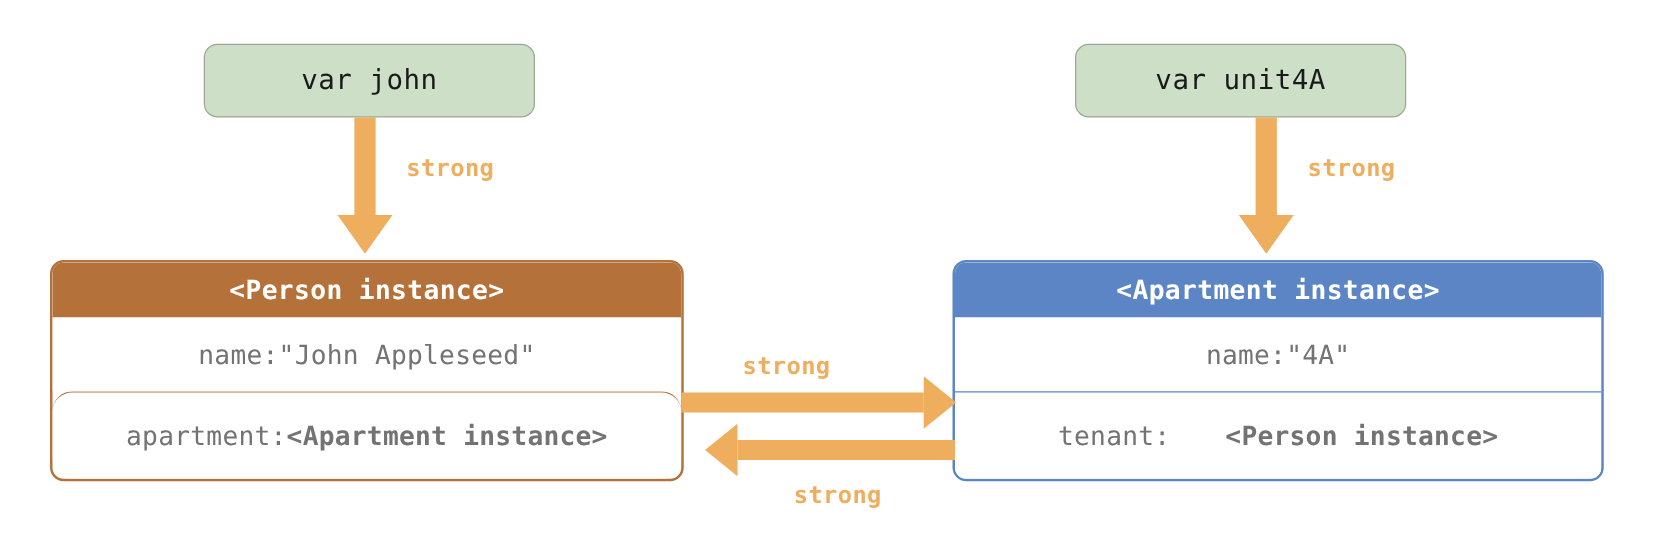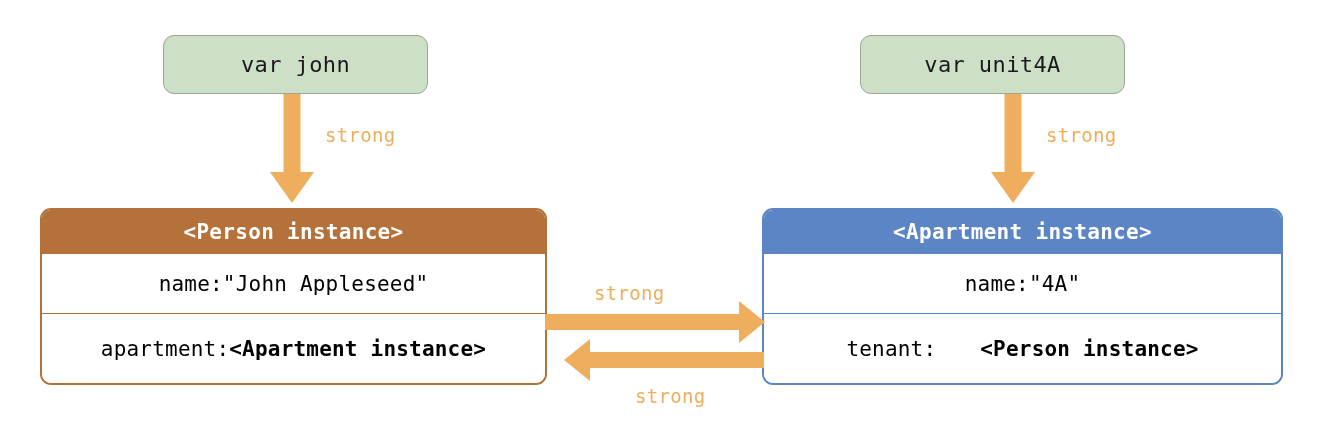--- a/index.html
+++ b/index.html
@@ -58,30 +58,30 @@
   }
   .person .inst-header    { background: #b5713a; }
   .apartment .inst-header { background: #5b85c4; }
 
   .inst-row {
     display: flex;
     align-items: center;
     justify-content: center;
     font-family: "DejaVu Sans Mono", monospace;
     font-size: 21px;
-    color: #000000;
+    color: #737373;
     background: #ffffff;
     letter-spacing: 0.2px;
     text-align: center;
     padding: 4px 10px;
     box-sizing: border-box;
   }
   .inst-row.r1 { height: 59px; }
   .inst-row.r2 { height: 70px; }
-  .person .inst-row.r2    { border-top: 1.5px solid #b5713a; }
+  .person .inst-row.r2    { border-top: 1.5px solid #b5713a; border-radius: 16px; }
   .apartment .inst-row.r2 { border-top: 1.5px solid #5b85c4; gap: 44px; }
 
   .inst-row b { font-weight: bold; }
 
   
   .arrow-v {
     position: absolute;
   }
   .arrow-v .shaft {
     position: absolute;
@@ -123,21 +123,21 @@
   .arrow-h.right .shaft { left: 0; right: 26px; }
   .arrow-h.right .head  { right: 0; border-left: 26px solid #eeae5e; }
   .arrow-h.left  .shaft { right: 0; left: 26px; }
   .arrow-h.left  .head  { left: 0; border-right: 26px solid #eeae5e; }
 
   
   .edge-label {
     position: absolute;
     font-family: "DejaVu Sans Mono", monospace;
     font-size: 19px;
-    font-weight: normal;
+    font-weight: bold;
     color: #eeae5e;
     white-space: nowrap;
     letter-spacing: 0.3px;
   }
 </style>
 </head>
 <body>
 
 <div id="canvas">
 

